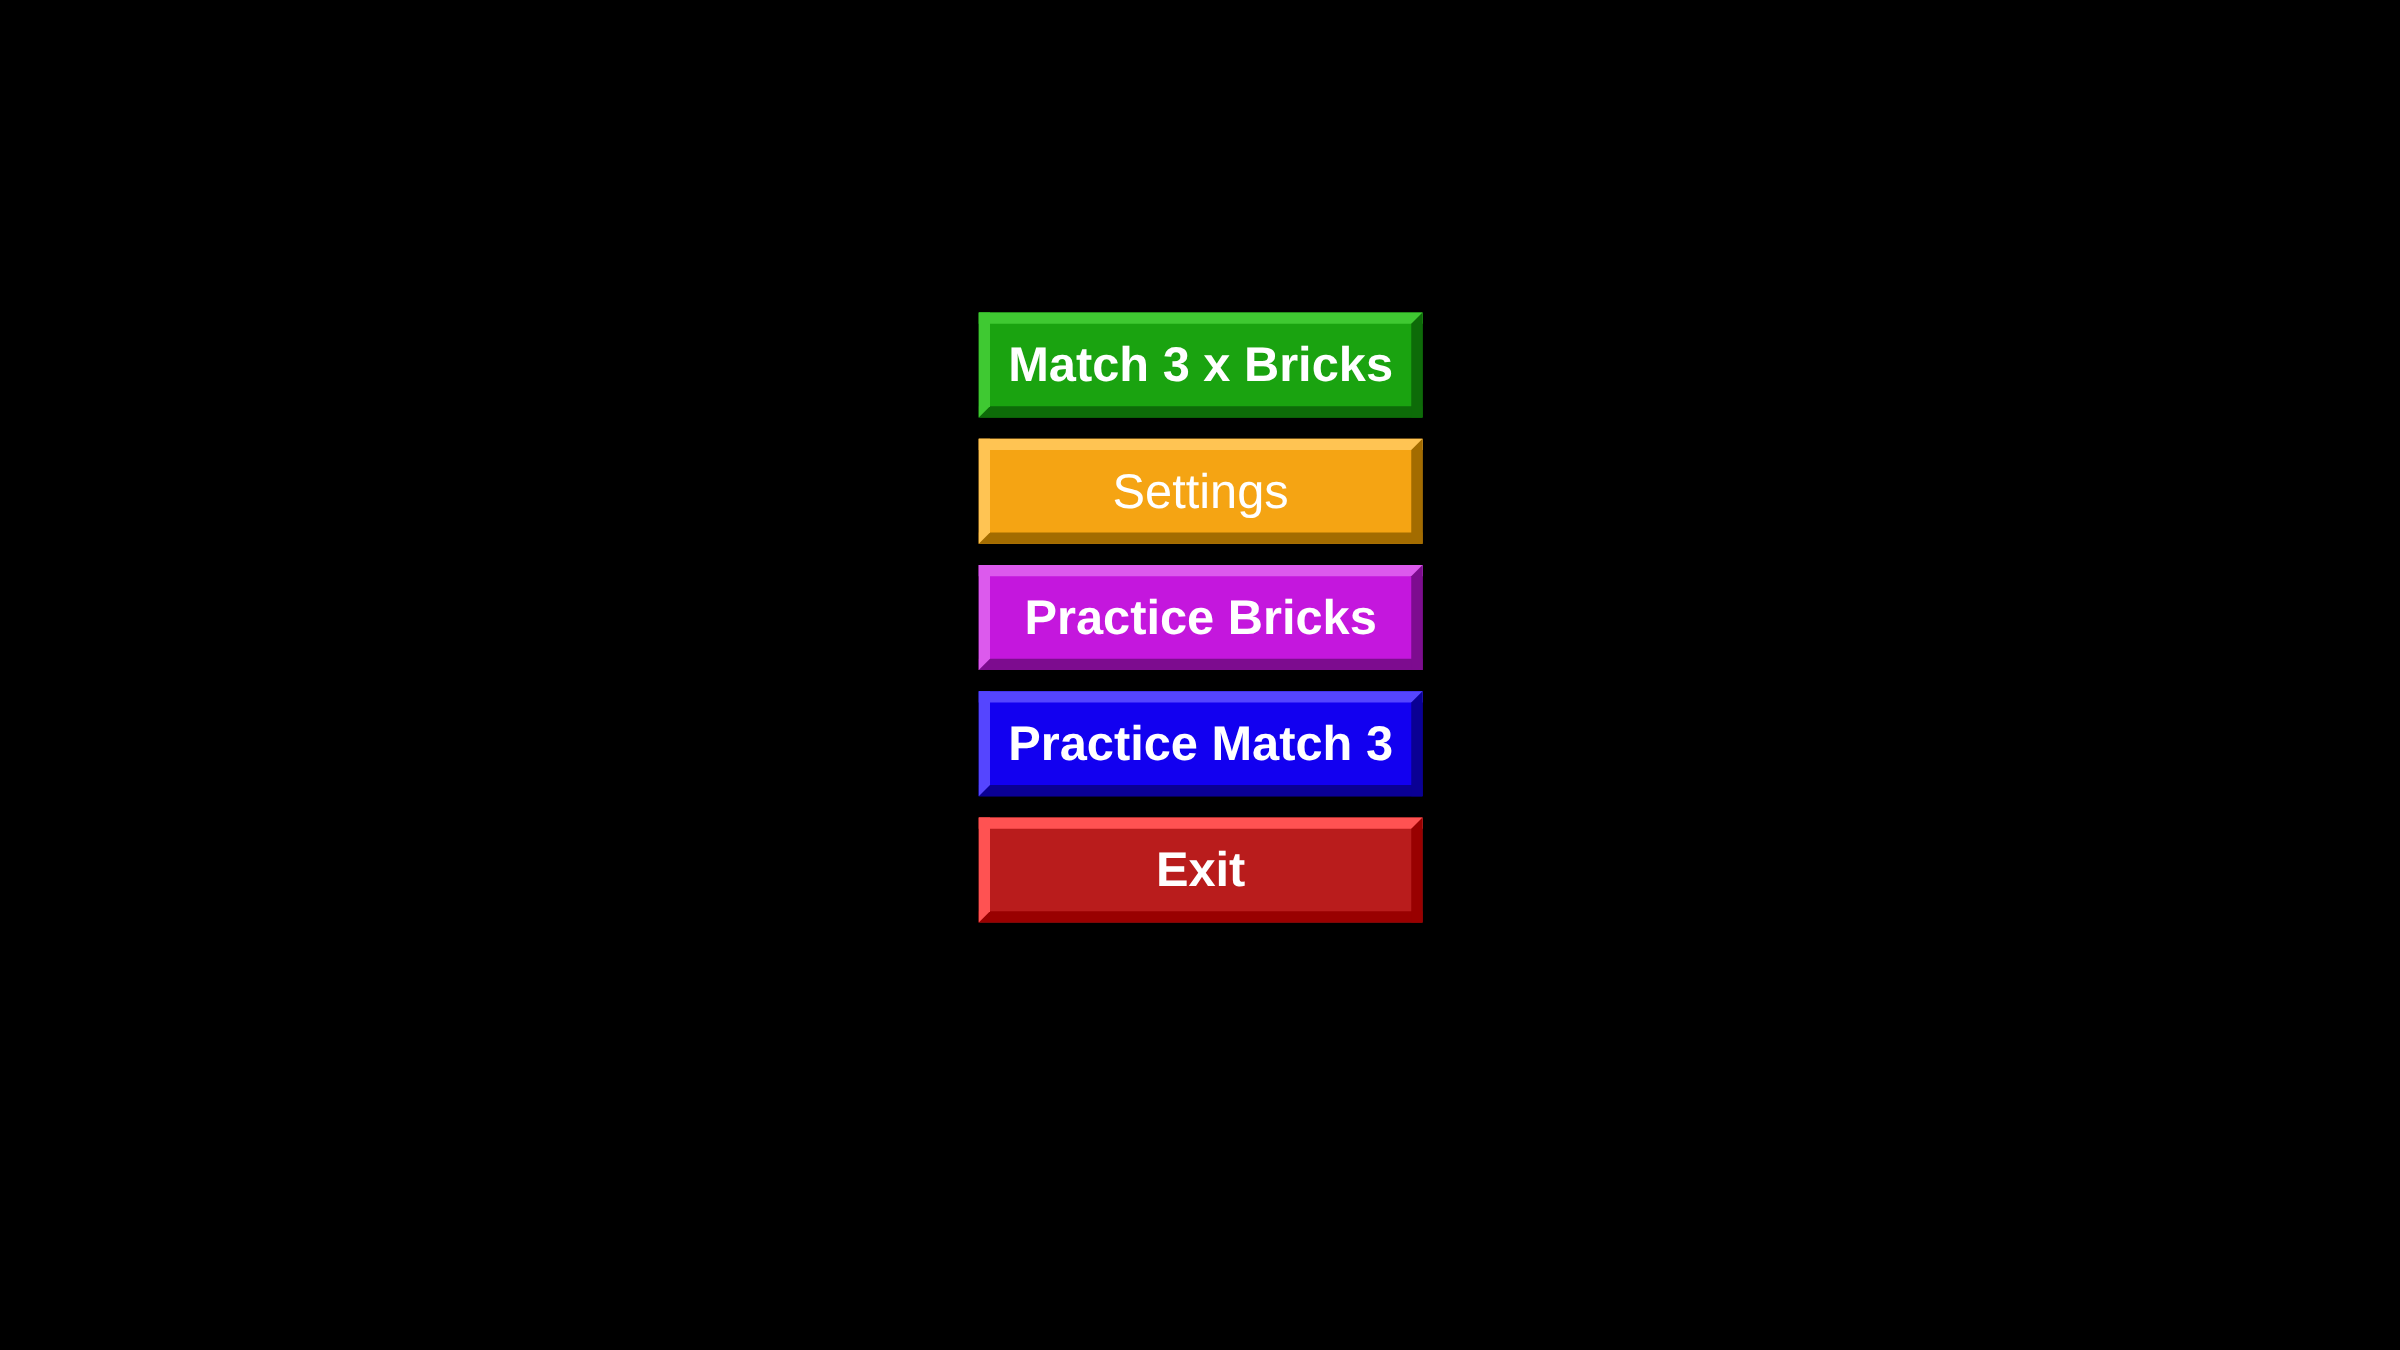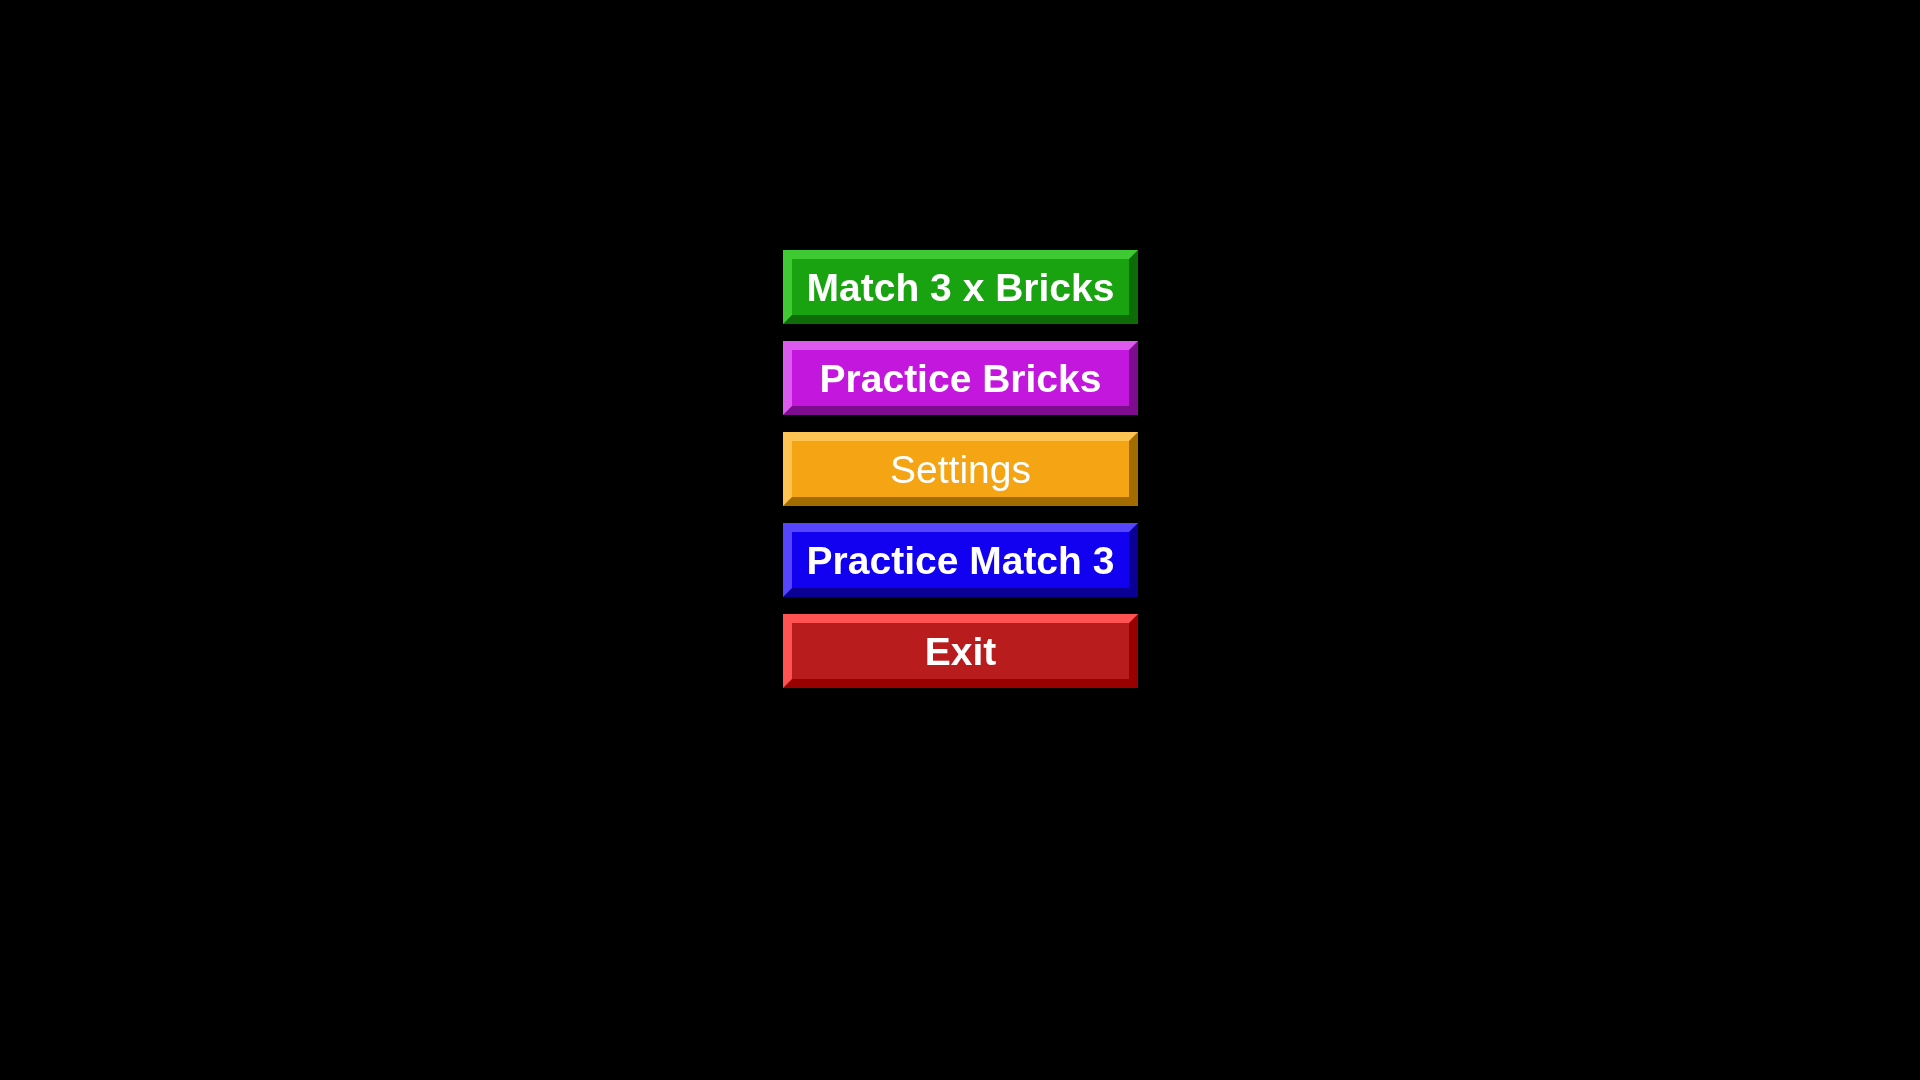--- a/index.html
+++ b/index.html
@@ -25,21 +25,21 @@
     top: 250px;
     width: 355px;
     display: flex;
     flex-direction: column;
   }
 
   .menu-button {
     position: relative;
     box-sizing: border-box;
     width: 355px;
-    height: 74px;
+    height: 84px;
     margin-bottom: 17px;
     border-style: solid;
     border-width: 9px;
     display: flex;
     align-items: center;
     justify-content: center;
     text-align: center;
     cursor: pointer;
     user-select: none;
     overflow: hidden;
@@ -126,26 +126,26 @@
 <body>
 
 <div id="screen">
 
   <div id="menu">
 
     <div class="menu-button btn-green text-white weight-bold">
       <span class="label">Match 3 x Bricks</span>
     </div>
 
+    <div class="menu-button btn-orange text-white weight-regular">
+      <span class="label">Settings</span>
+    </div>
+
     <div class="menu-button btn-magenta text-white weight-bold">
       <span class="label">Practice Bricks</span>
-    </div>
-
-    <div class="menu-button btn-orange text-white weight-regular">
-      <span class="label">Settings</span>
     </div>
 
     <div class="menu-button btn-blue text-white weight-bold">
       <span class="label">Practice Match 3</span>
     </div>
 
 
     <div class="menu-button btn-red text-white weight-bold">
       <span class="label">Exit</span>
     </div>

